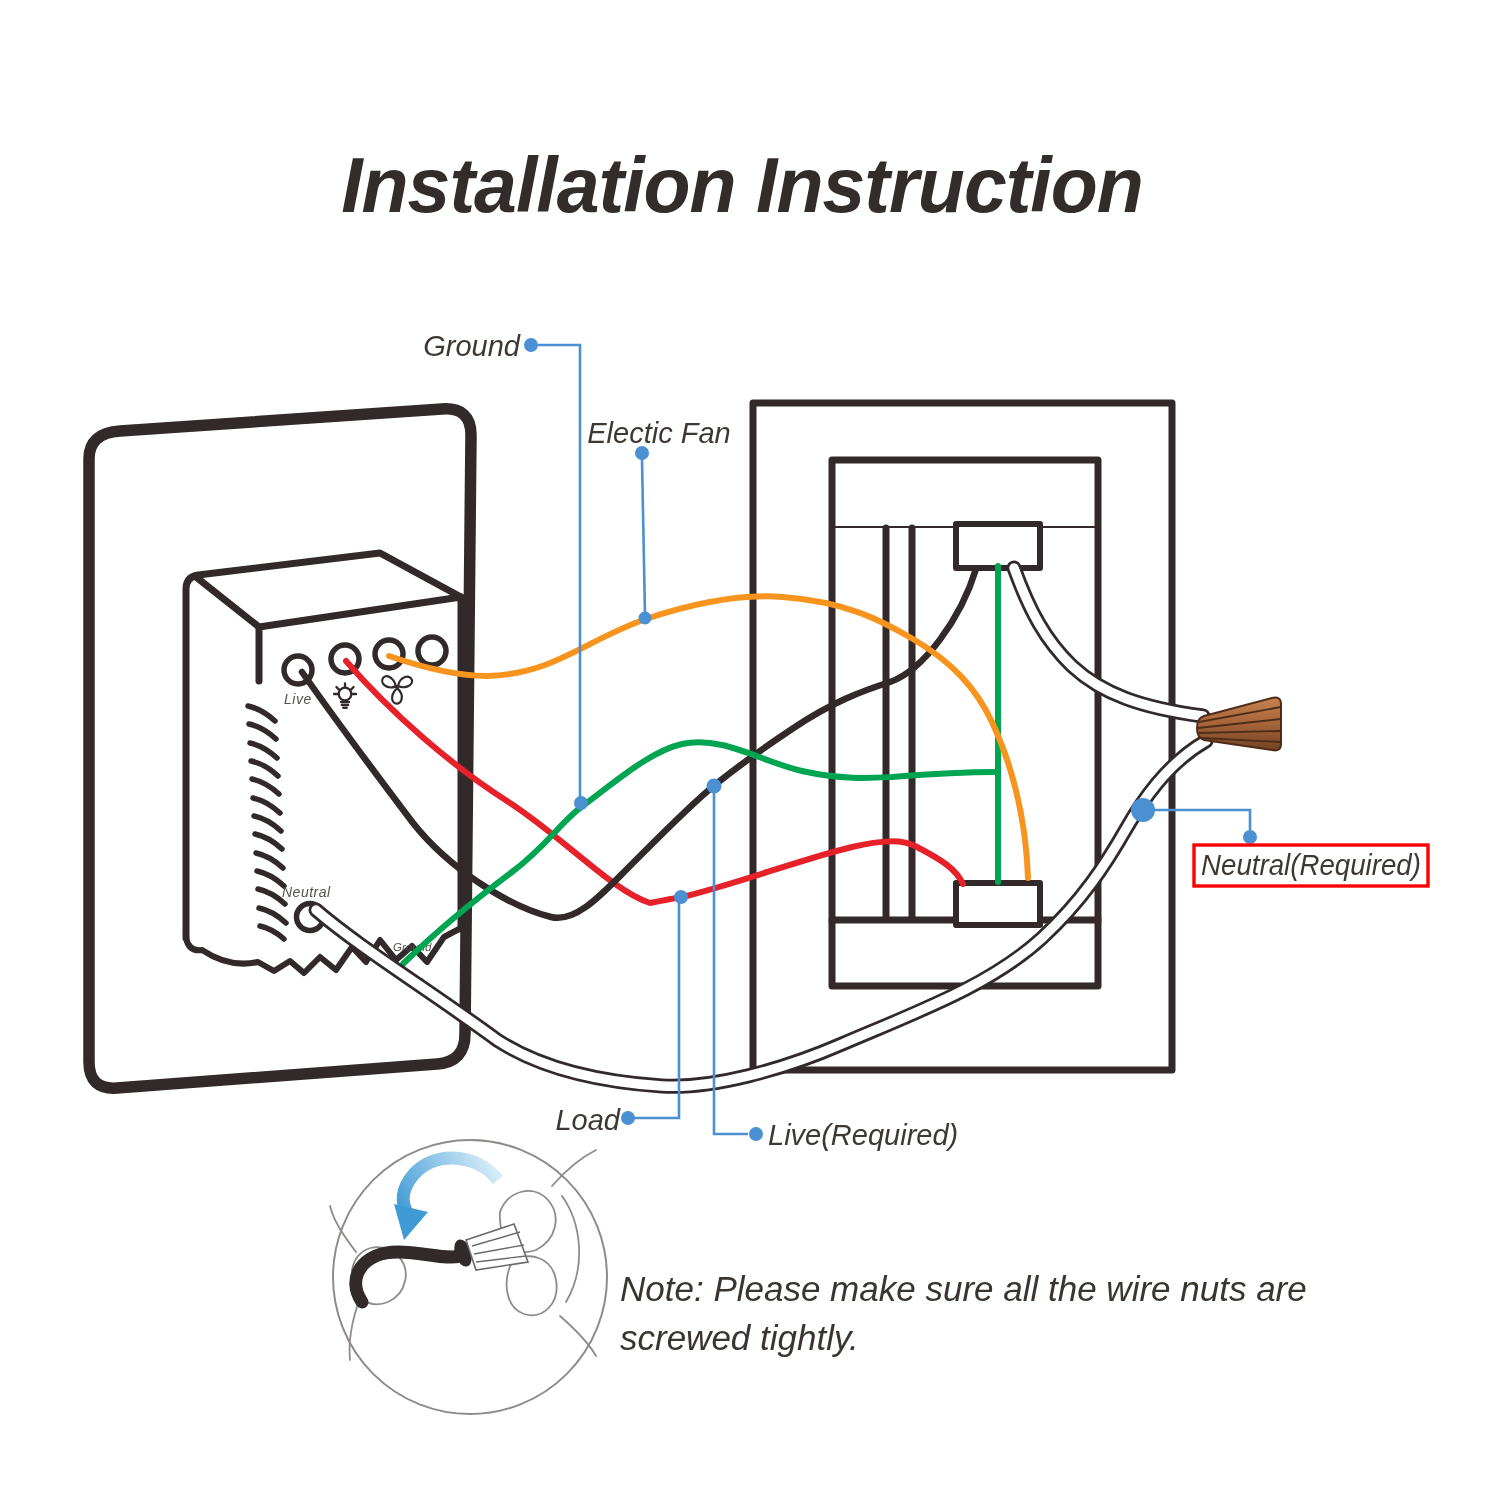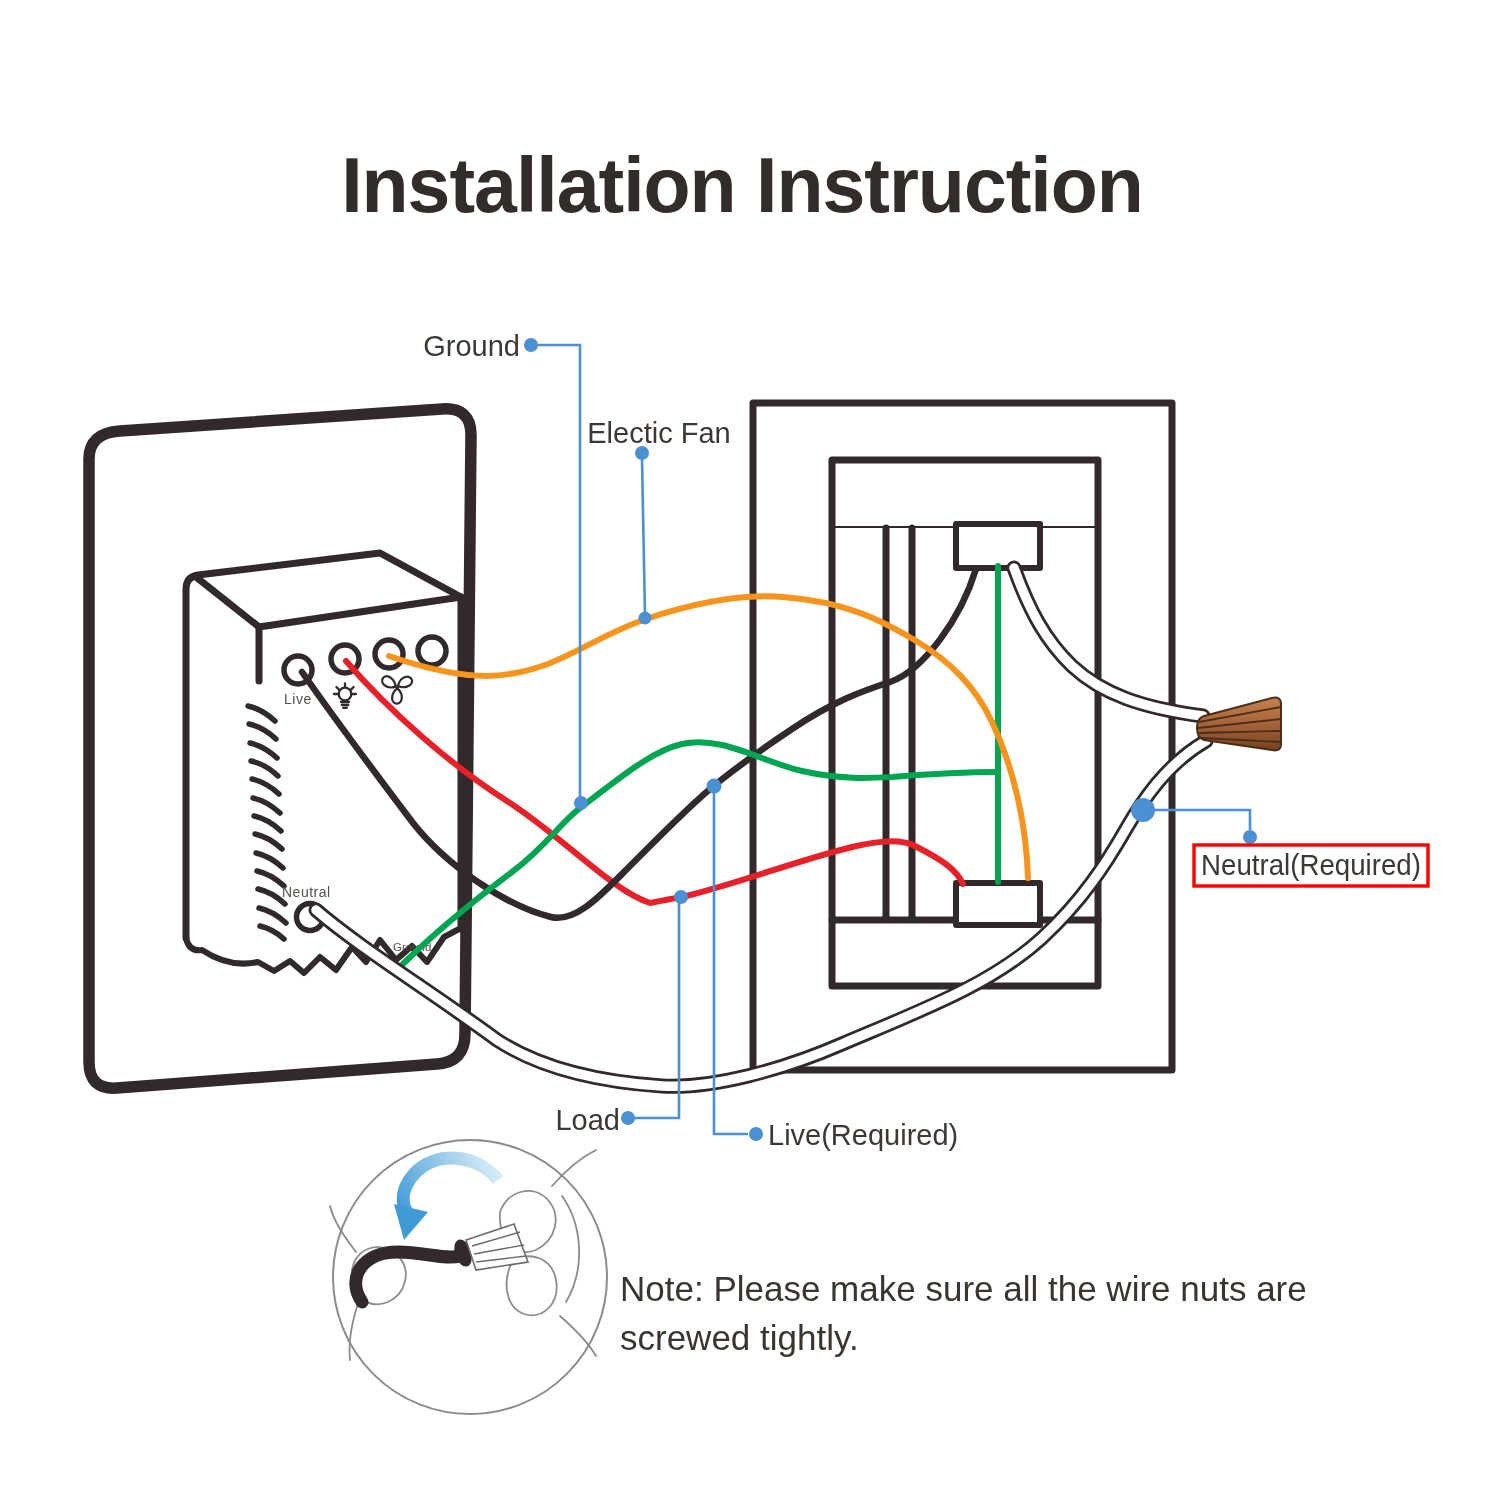--- a/index.html
+++ b/index.html
@@ -2,20 +2,21 @@
 <html style="--outline: #32292a; --wire-red: #e62129; --wire-green: #00a551; --wire-orange: #f7941d; --callout-blue: #4a90d2; --alert-red: #fe0000; --nut-light: #c8834f; --nut-dark: #70401f; --arrow-blue: #3f9ad6; --text-dark: #3e3835;"><head>
 <meta charset="utf-8">
 <style>
   html,body{margin:0;padding:0;background:#ffffff;}
   .canvas{
     position:relative;
     width:1500px;height:1500px;
     background:#ffffff;
     font-family:"Liberation Sans", sans-serif;
     overflow:hidden;
+    font-style:italic;
   }
   svg{position:absolute;left:0;top:0;}
 
   
   .ink{stroke:var(--outline);fill:none;stroke-linecap:round;stroke-linejoin:round;}
   .w11{stroke-width:11.5;}
   .w7{stroke-width:7;}
   .w6{stroke-width:6;}
   .w55{stroke-width:5.5;}
   .w2{stroke-width:2.2;}

